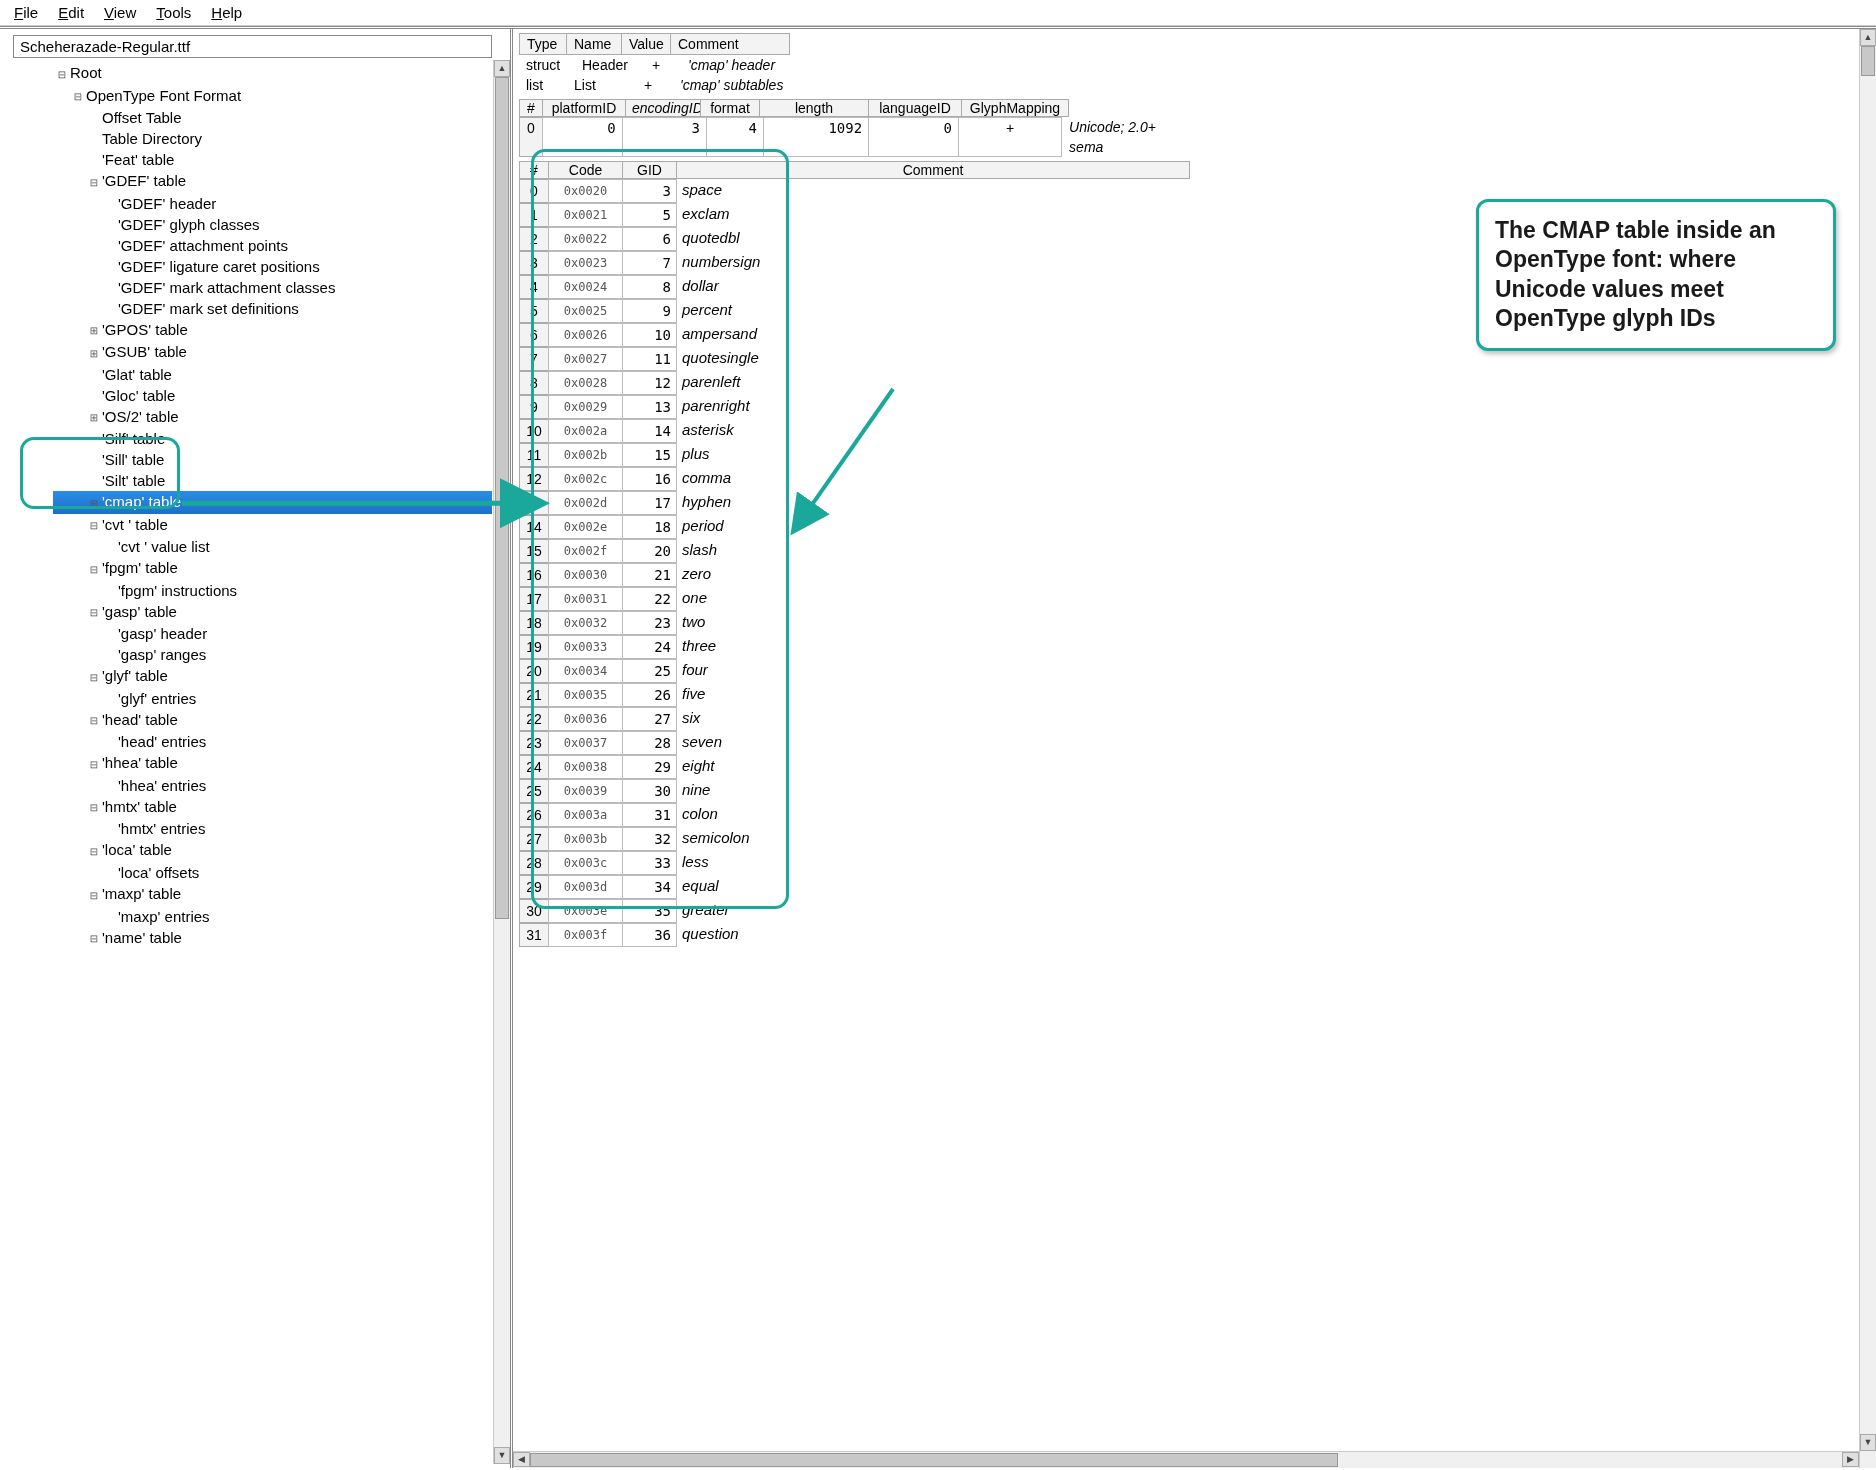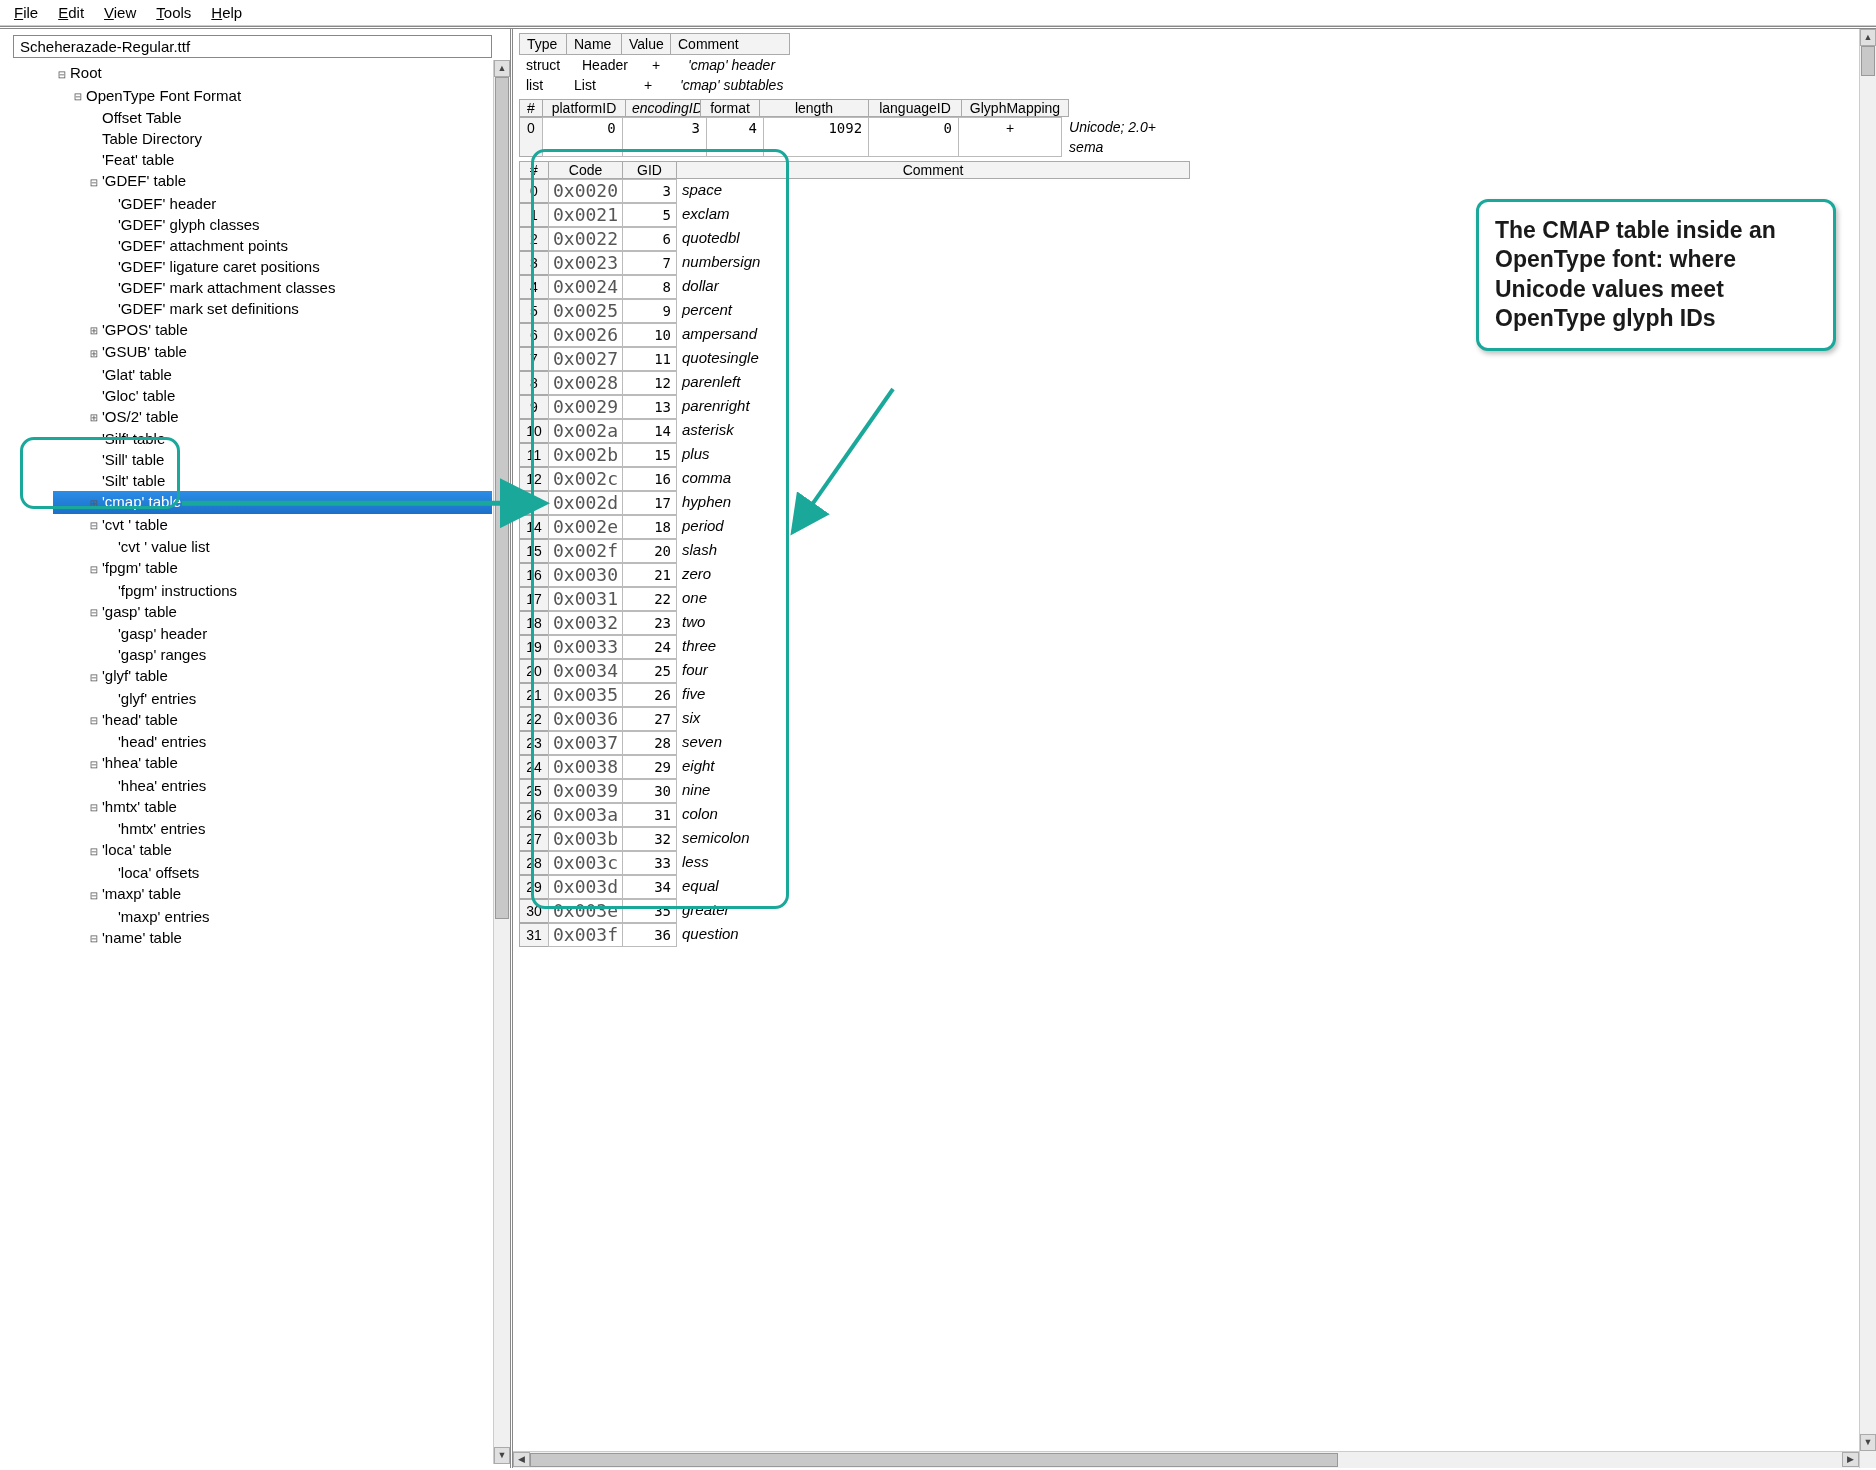--- a/index.html
+++ b/index.html
@@ -210,21 +210,21 @@
     margin-right: -1px;
     font-size: 14px;
   }
   .glyph-row .code {
     width: 75px;
     border: 1px solid #bbb;
     font-family: ui-monospace, "Consolas", monospace;
     color: #555;
     text-align: center;
     margin-right: -1px;
-    font-size: 18px;
+    font-size: 12px;
   }
   .glyph-row .gid {
     width: 55px;
     border: 1px solid #bbb;
     font-family: ui-monospace, "Consolas", monospace;
     text-align: right;
     padding-right: 5px;
     margin-right: -1px;
     font-size: 14px;
   }

